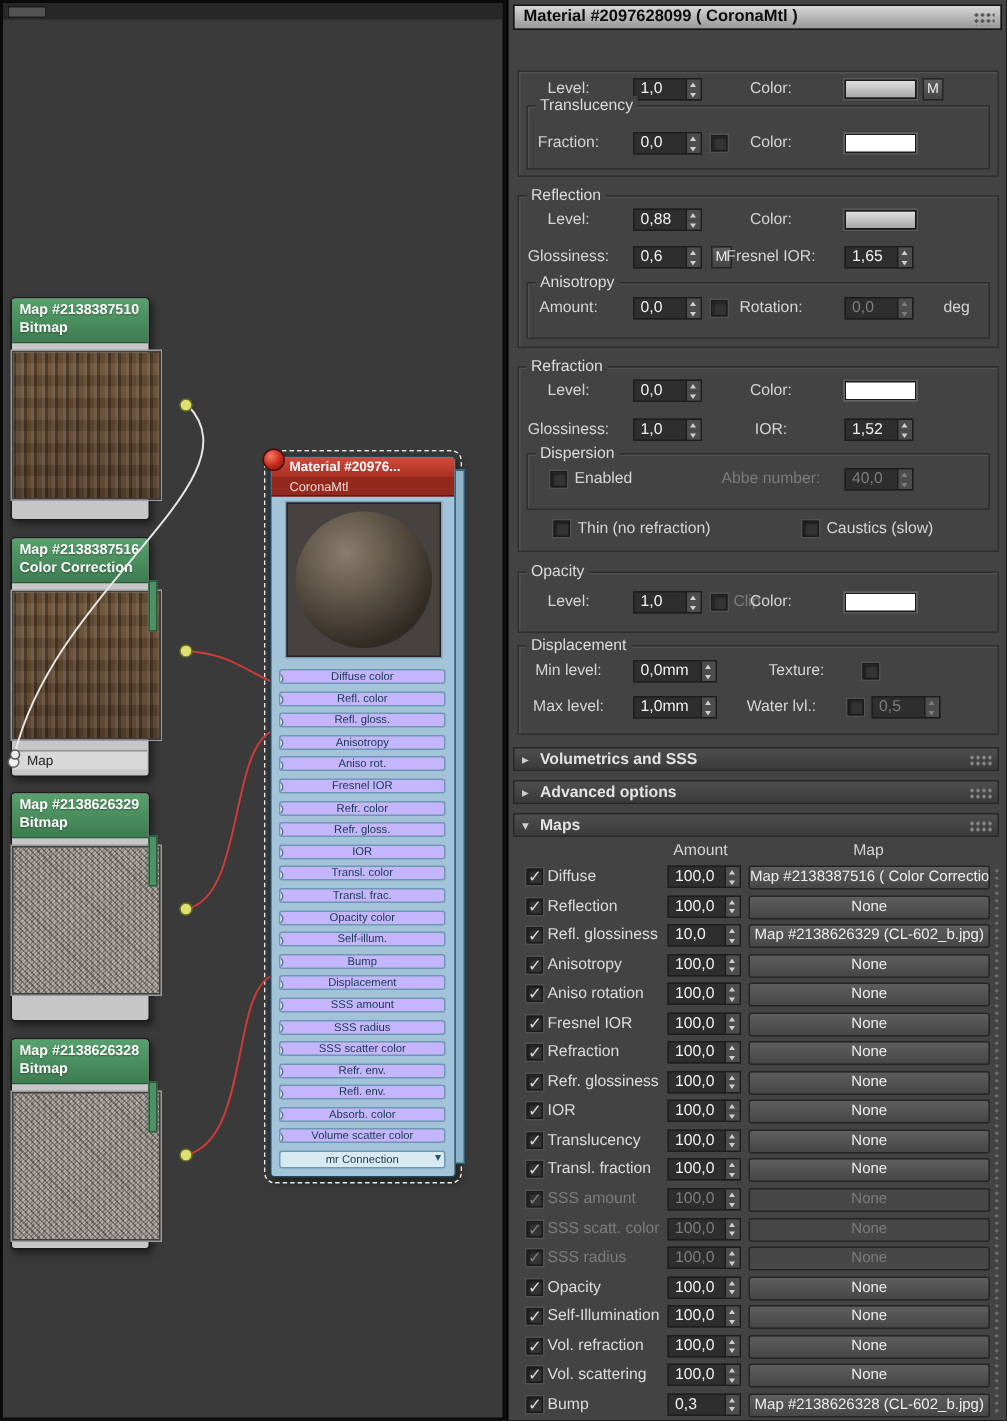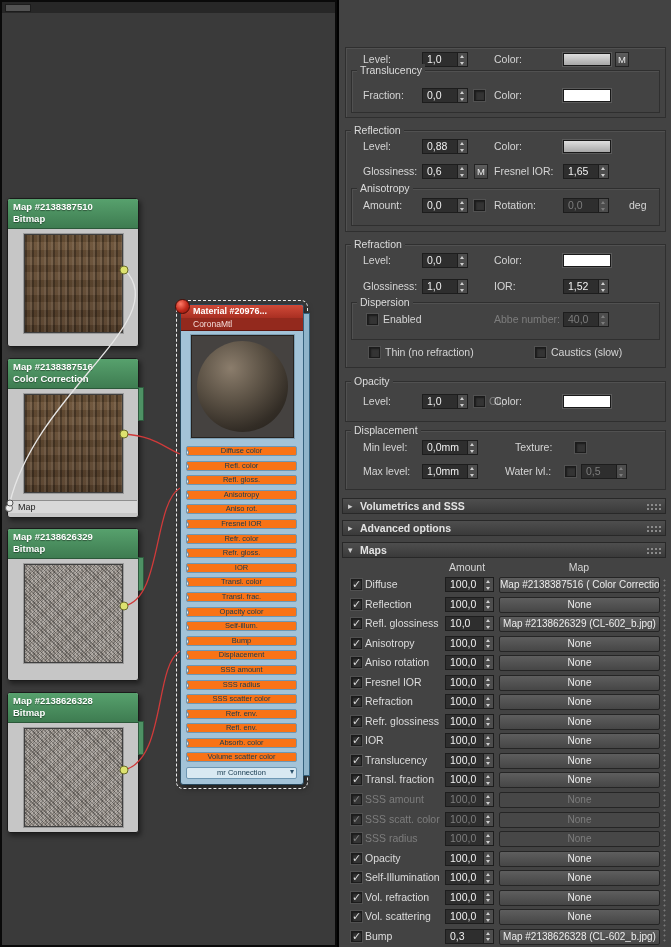--- a/index.html
+++ b/index.html
@@ -5,21 +5,21 @@
   * { box-sizing: border-box; margin: 0; padding: 0; }
   html,body { background:#111; }
   body { font-family:"Liberation Sans", sans-serif; }
   #stage { position:relative; width:671px; height:947px; background:#0a0a0a; overflow:hidden; }
 
   
   #nodeview { position:absolute; left:0; top:0; width:337px; height:947px; background:#3a3a3a; border:2px solid #0a0a0a; }
   #topstrip { position:absolute; left:0; top:0; right:0; height:11px; background:#272727; }
   #viewtab { position:absolute; left:3px; top:2px; width:26px; height:8px; background:#525252; border:1px solid #1c1c1c; }
 
-  .mapnode { position:absolute; width:132px; background:#c6c6c6; border:1px solid #1b1b1b; border-radius:3px;
+  .mapnode { position:absolute; width:93px; background:#c6c6c6; border:1px solid #1b1b1b; border-radius:3px;
              box-shadow:2px 3px 5px rgba(0,0,0,.45); z-index:2; }
   .nhead { background:linear-gradient(180deg,#57a16d,#3e7c51); border-bottom:1px solid #2b5839; color:#fff;
            font-weight:bold; font-size:9.5px; line-height:12px; padding:2px 5px 3px; border-radius:2px 2px 0 0;
            text-shadow:0 1px 1px rgba(0,0,0,.4); white-space:nowrap; overflow:hidden; }
   .thumb { width:99px; height:99px; margin:5px auto 0; border:1px solid #3f3f3f; box-shadow:0 0 0 1px #9b9b9b; }
   .tex-wood { background:
       repeating-linear-gradient(90deg, rgba(0,0,0,.28) 0 2px, rgba(0,0,0,0) 2px 5px, rgba(255,255,255,.07) 5px 7px),
       repeating-linear-gradient(0deg, rgba(0,0,0,.10) 0 7px, rgba(255,255,255,.04) 7px 15px),
       linear-gradient(180deg,#6d5338,#56402b); }
   .tex-noise { background-color:#98918a; background-image:
@@ -40,21 +40,21 @@
              background:radial-gradient(circle at 35% 30%, #ff7a66, #c0281a 55%, #7c140c); border:1px solid #4c0d07; z-index:4; }
   .mh1 { background:linear-gradient(180deg,#d04a38,#a92f22); color:#fff; font-weight:bold; font-size:9px;
          line-height:13px; padding:0 4px 0 12px; border-radius:2px 2px 0 0; white-space:nowrap; overflow:hidden; }
   .mh2 { background:#93291d; color:#f3dcd8; font-size:8.5px; line-height:12px; padding:0 4px 0 12px;
          border-bottom:1px solid #5f1810; white-space:nowrap; overflow:hidden; }
   #mprev { width:103px; height:103px; margin:4px auto 0; background:#454240; border:1px solid #26221f;
            box-shadow:0 0 0 1px #7fa0b5; position:relative; }
   #sphere { position:absolute; left:5px; top:5px; width:91px; height:91px; border-radius:50%;
            background:radial-gradient(circle at 37% 30%, #8b7d6c 0%, #5d5346 38%, #332d26 72%, #1f1b17 100%); }
   #slots { display:flex; flex-direction:column; gap:4.6px; padding:8px 6px 0 5px; }
-  .slot { position:relative; height:10px; background:#f97316; border:1px solid #6e97b3; border-radius:2px;
+  .slot { position:relative; height:10px; background:#c4b5fd; border:1px solid #6e97b3; border-radius:2px;
           font-size:7.5px; line-height:8.5px; color:#16394f; text-align:center; white-space:nowrap; overflow:hidden; }
   .slot::before { content:""; position:absolute; left:-5px; top:1.5px; width:5px; height:5px; border-radius:50%;
           background:#eef3f6; border:1px solid #58758a; }
   #mfoot { position:relative; height:12px; margin:5px 6px 0 5px; background:#d9e9f2; border:1px solid #6e97b3;
           border-radius:2px; font-size:7.5px; line-height:10px; color:#16394f; text-align:center; }
   #mfoot .dd { position:absolute; right:2px; top:-1px; font-size:8px; color:#2c516b; font-style:normal; }
   #matflap { position:absolute; right:-7px; top:8px; bottom:8px; width:7px; background:#8fb4ca; border:1px solid #35617c; }
 
   #wires { position:absolute; left:0; top:0; width:337px; height:947px; z-index:3; pointer-events:none; }
 
@@ -64,21 +64,21 @@
           border:1px solid #141414; color:#0c0c0c; font-weight:bold; font-size:11px; line-height:15px; padding-left:6px;
           white-space:nowrap; overflow:hidden; }
   .tgrip { position:absolute; right:4px; top:4px; width:14px; height:9px;
           background-image:radial-gradient(#4e4e4e 1px, transparent 1.2px); background-size:4px 4px; }
   .namef { position:absolute; top:26px; left:7px; width:225px; height:16px; background:#4f4f4f; border:1px solid #262626;
           box-shadow:inset 1px 1px 2px rgba(0,0,0,.45); color:#f2f2f2; font-size:10.5px; padding:0 4px;
           font-family:"Liberation Sans", sans-serif; }
   .grp { position:absolute; border:1px solid #2f2f2f; box-shadow:inset 1px 1px 0 rgba(255,255,255,.08); }
   .glab { position:absolute; background:#434343; padding:0 3px; font-size:10.5px; color:#dcdcdc; line-height:12px; z-index:2; }
   .lab { position:absolute; font-size:10.5px; color:#d5d5d5; line-height:14px; white-space:nowrap; }
-  .r { text-align:left;margin-left:24px; }
+  .r { text-align:center; }
   .dim { color:#7d7d7d !important; }
 
   .spin { position:absolute; height:15px; display:flex; background:#2e2e2e; border:1px solid #1d1d1d; }
   .spin .v { flex:1; color:#f0f0f0; font-size:10.5px; line-height:13px; padding:0 4px; white-space:nowrap; overflow:hidden; }
   .spin .arr { width:10px; display:flex; flex-direction:column; border-left:1px solid #1d1d1d; }
   .spin .arr i { flex:1; background:#4d4d4d; position:relative; }
   .spin .arr i.up::after { content:""; position:absolute; left:2px; top:2px; border-left:2.5px solid transparent;
         border-right:2.5px solid transparent; border-bottom:3px solid #cfcfcf; }
   .spin .arr i.dn::after { content:""; position:absolute; left:2px; top:2px; border-left:2.5px solid transparent;
         border-right:2.5px solid transparent; border-top:3px solid #cfcfcf; }
@@ -231,20 +231,24 @@
       <path d="M122 768 C 164 758, 152 664, 178 649" fill="none" stroke="#d03a3a" stroke-width="1.3"></path>
       <circle cx="122" cy="268" r="4" fill="#dde26f" stroke="#6a6d2a"></circle>
       <circle cx="122" cy="432" r="4" fill="#dde26f" stroke="#6a6d2a"></circle>
       <circle cx="122" cy="604" r="4" fill="#dde26f" stroke="#6a6d2a"></circle>
       <circle cx="122" cy="768" r="4" fill="#dde26f" stroke="#6a6d2a"></circle>
       <circle cx="8" cy="501" r="3" fill="#ededed" stroke="#555"></circle>
     </svg>
   </div>
 
   <div id="panel">
+    <div class="tbar">
+      <span>Material #2097628099  ( CoronaMtl )</span>
+      <span class="tgrip"></span>
+    </div>
 
     <div class="grp" style="top:47px; left:6px; width:321px; height:71px;"></div>
     <span class="lab r" style="left:0; width:80px; top:52px;">Level:</span>
     <span class="spin" style="left:83px; top:52px; width:46px;">
         <span class="v">1,0</span>
         <span class="arr">
           <i class="up"></i>
           <i class="dn"></i>
         </span>
       </span>

